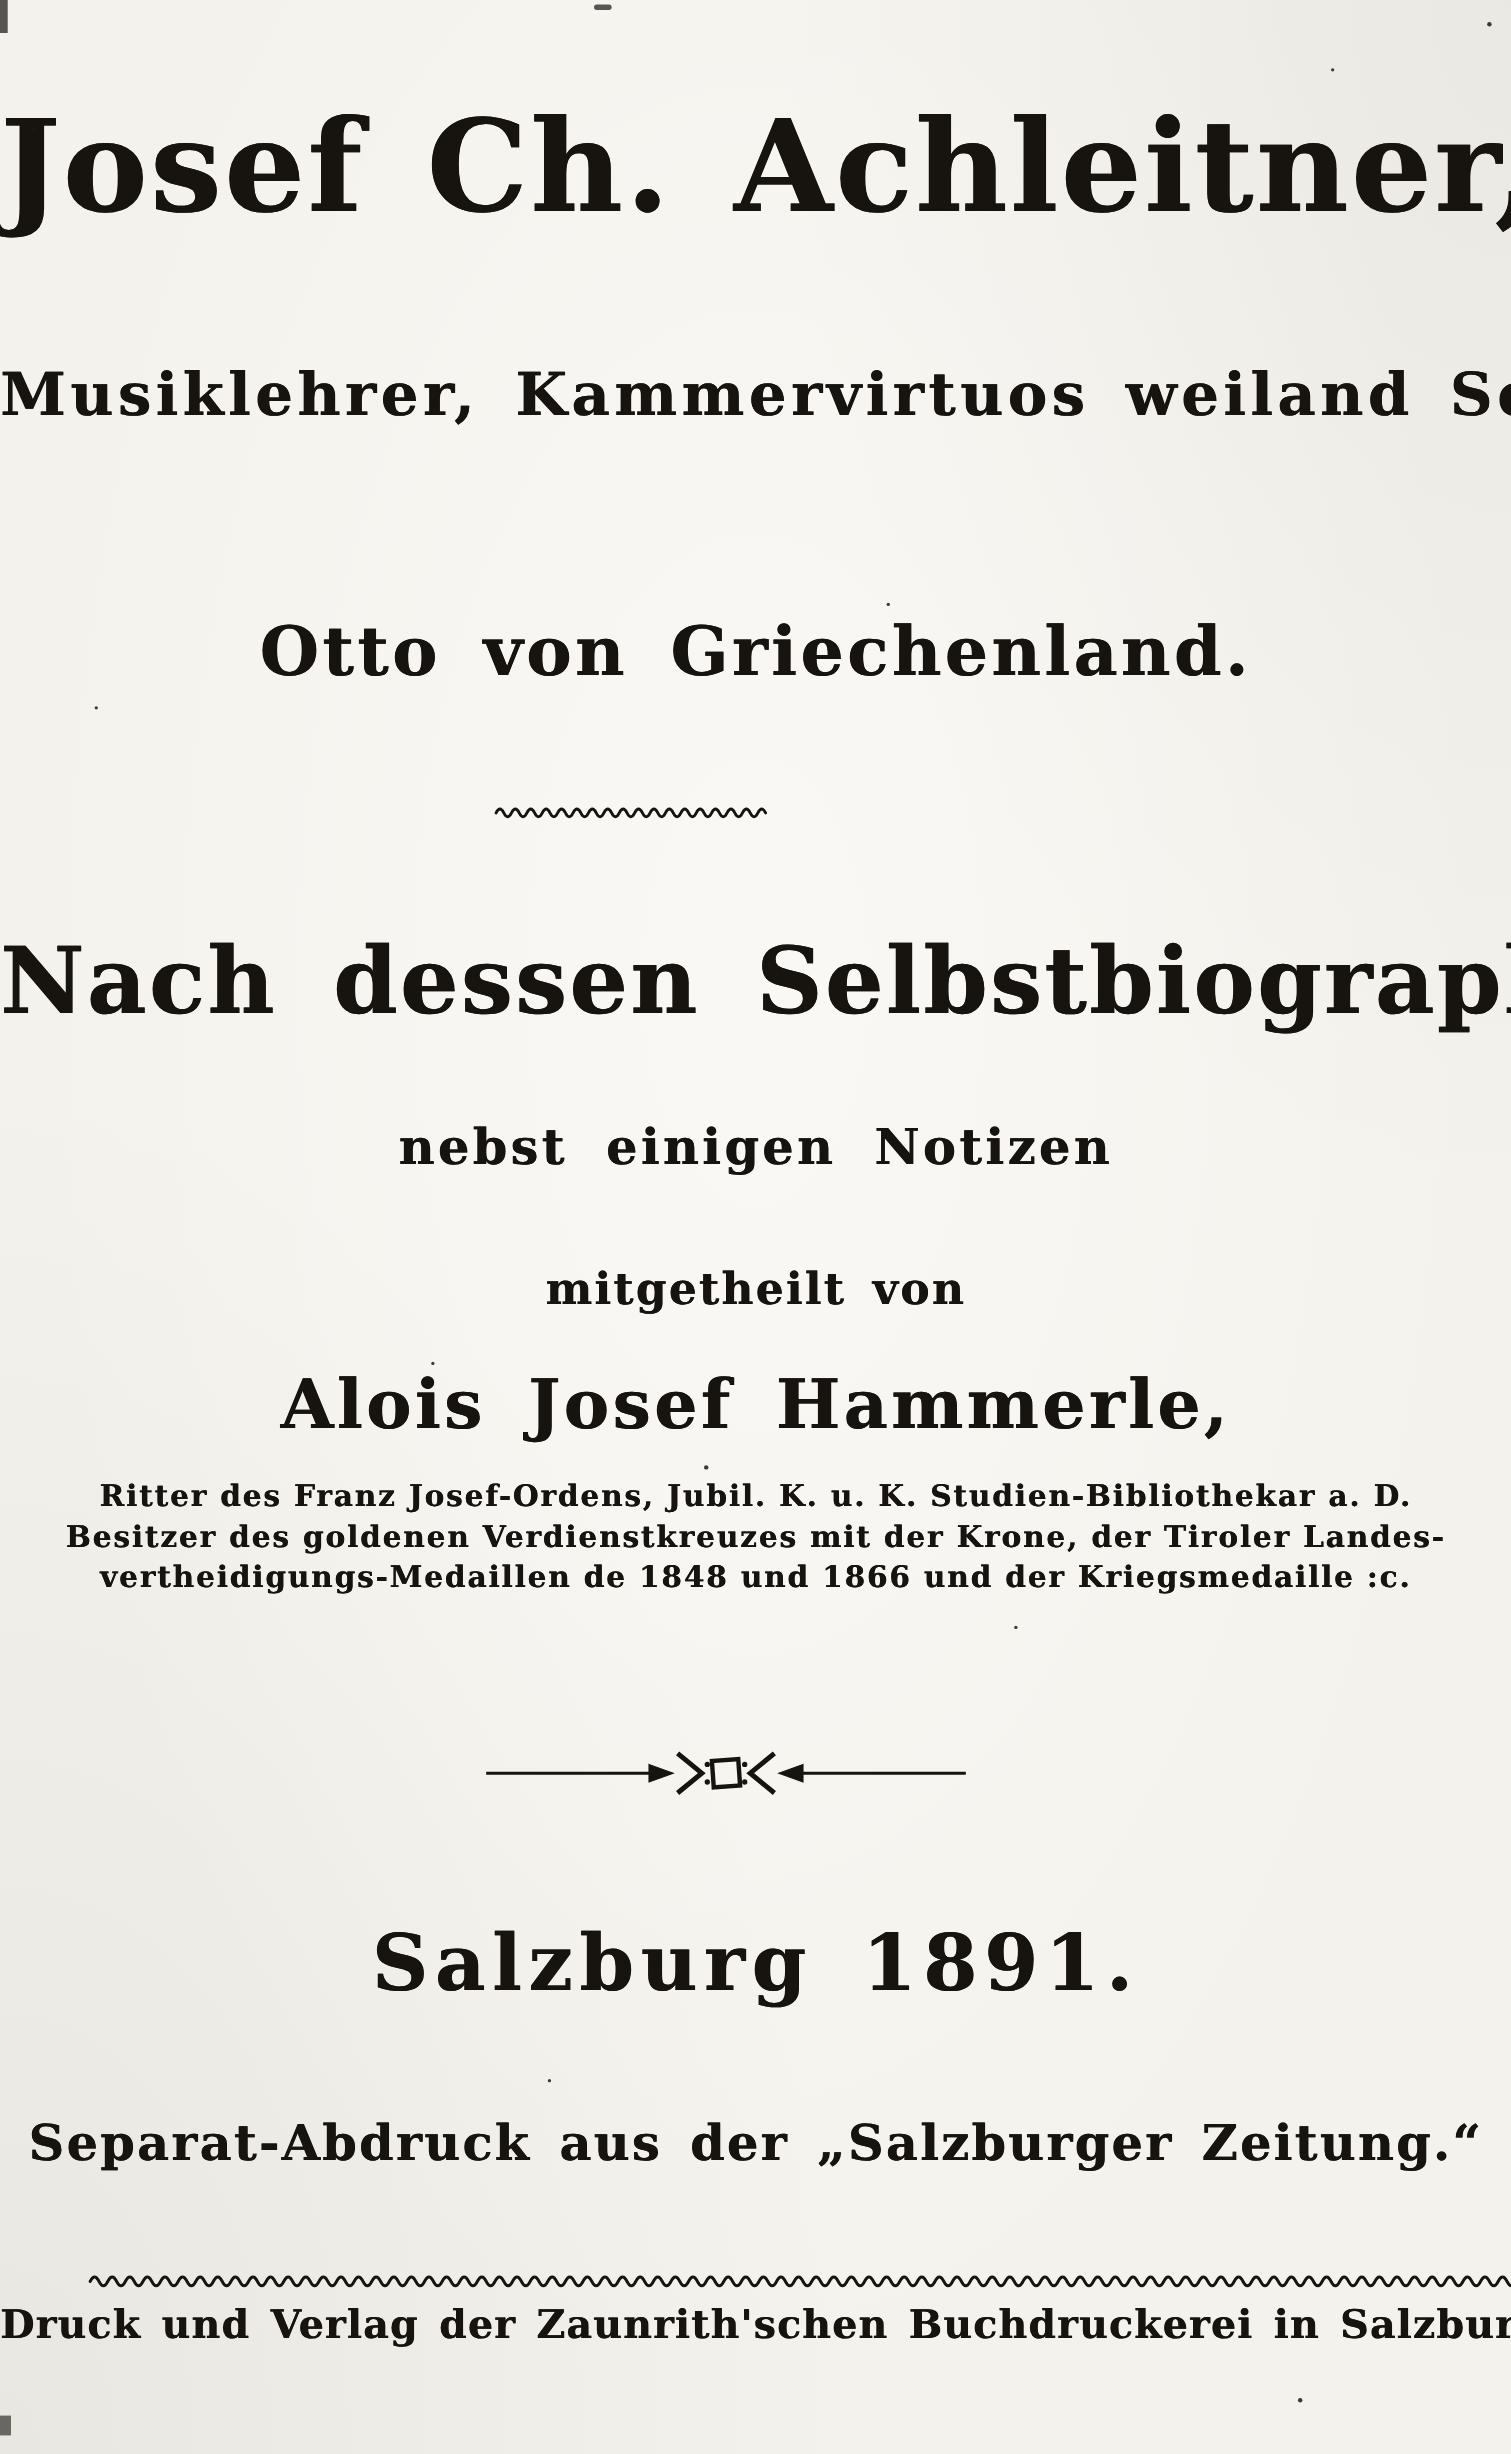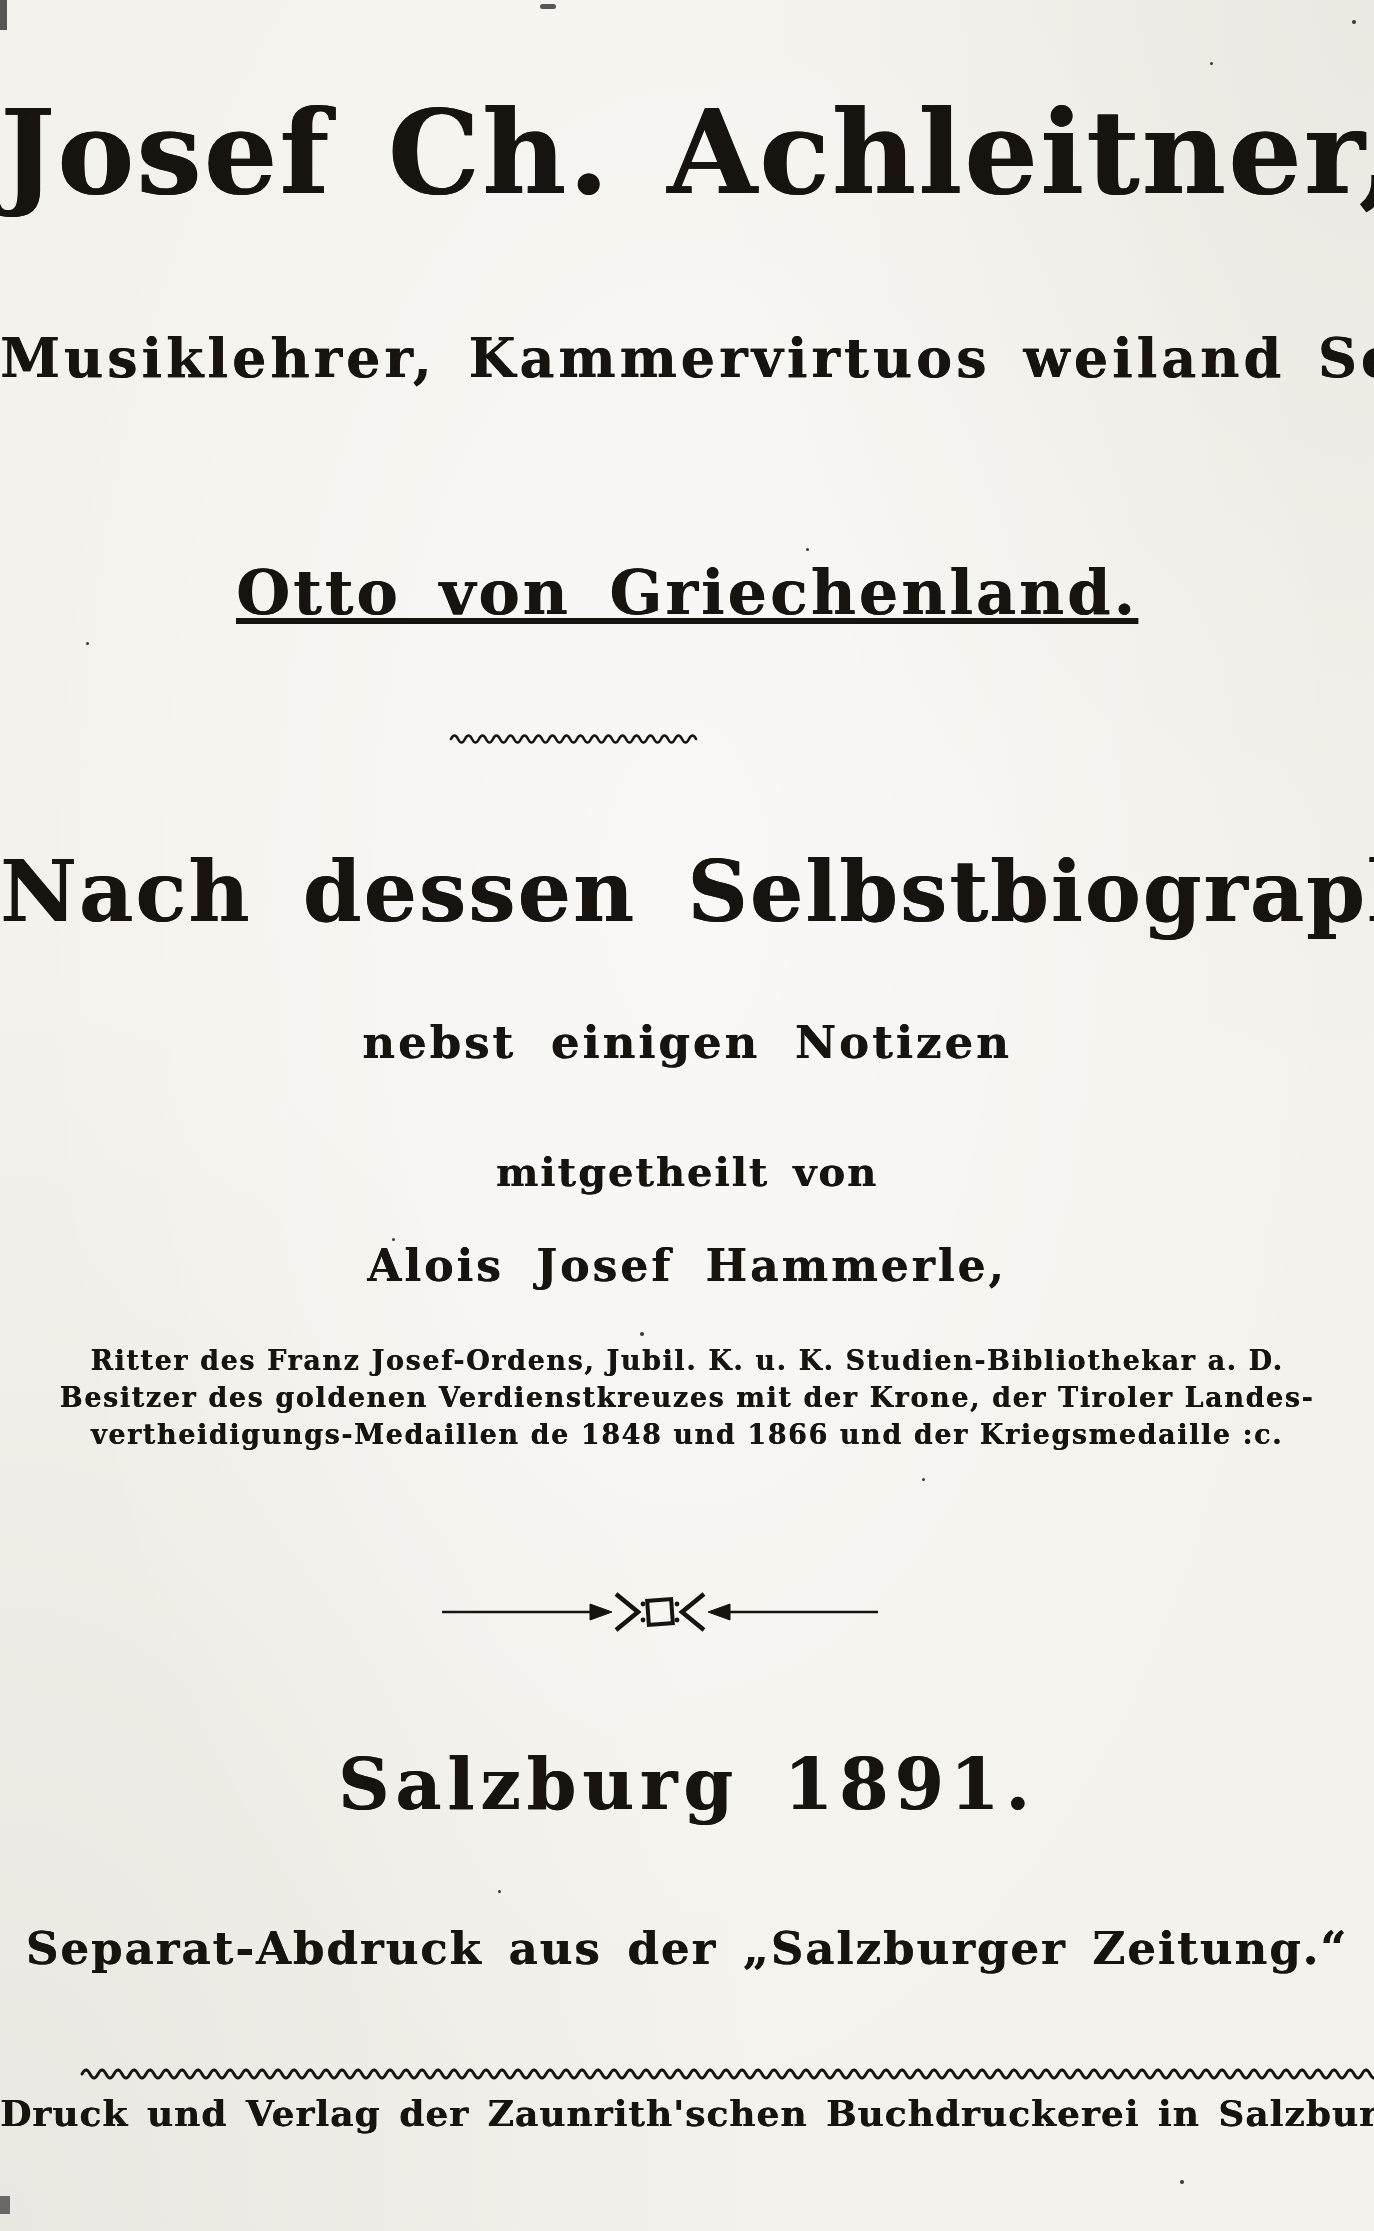--- a/index.html
+++ b/index.html
@@ -20,25 +20,25 @@
     position:absolute;left:0;right:0;text-align:center;
     font-family:"DejaVu Serif", serif;
     color:#17140f;
     font-weight:bold;
     text-shadow:0.4px 0 0 currentColor;
     white-space:nowrap;
   }
   .main-title   {top:84px;  font-size:116px; letter-spacing:2px; word-spacing:14px;}
   .subtitle-1   {top:326px; font-size:54px;  letter-spacing:4px; word-spacing:10px;}
   .subtitle-2   {top:432px; font-size:54px;  letter-spacing:4px; word-spacing:10px;}
-  .patron       {top:556px; font-size:62px;  letter-spacing:3px; word-spacing:14px;text-decoration:underline;}
+  .patron       {top:556px; font-size:62px;  letter-spacing:3px; word-spacing:14px;}
   .heading      {top:842px; font-size:84px;  letter-spacing:2px; word-spacing:20px;}
   .subheading   {top:1016px;font-size:45px;  letter-spacing:3px; word-spacing:16px;}
   .attribution  {top:1148px;font-size:40px;  letter-spacing:2px; word-spacing:8px;}
-  .author       {top:1240px;font-size:44px;  letter-spacing:3px; word-spacing:14px;}
+  .author       {top:1240px;font-size:62px;  letter-spacing:3px; word-spacing:14px;}
   .credentials  {
     position:absolute;left:0;right:0;top:1342px;text-align:center;
     font-size:27px;letter-spacing:1.6px;line-height:37px;font-weight:bold;
     text-shadow:0.3px 0 0 currentColor;white-space:nowrap;
   }
   .place-year   {top:1742px;font-size:71px;  letter-spacing:6px; word-spacing:14px;}
   .reprint      {top:1922px;font-size:45px;  letter-spacing:2px; word-spacing:8px;text-align:center;}
   .printer      {top:2092px;font-size:36px;  letter-spacing:1px; word-spacing:5px;}
 
   .squiggle{position:absolute; top:730px; left:448px;}

